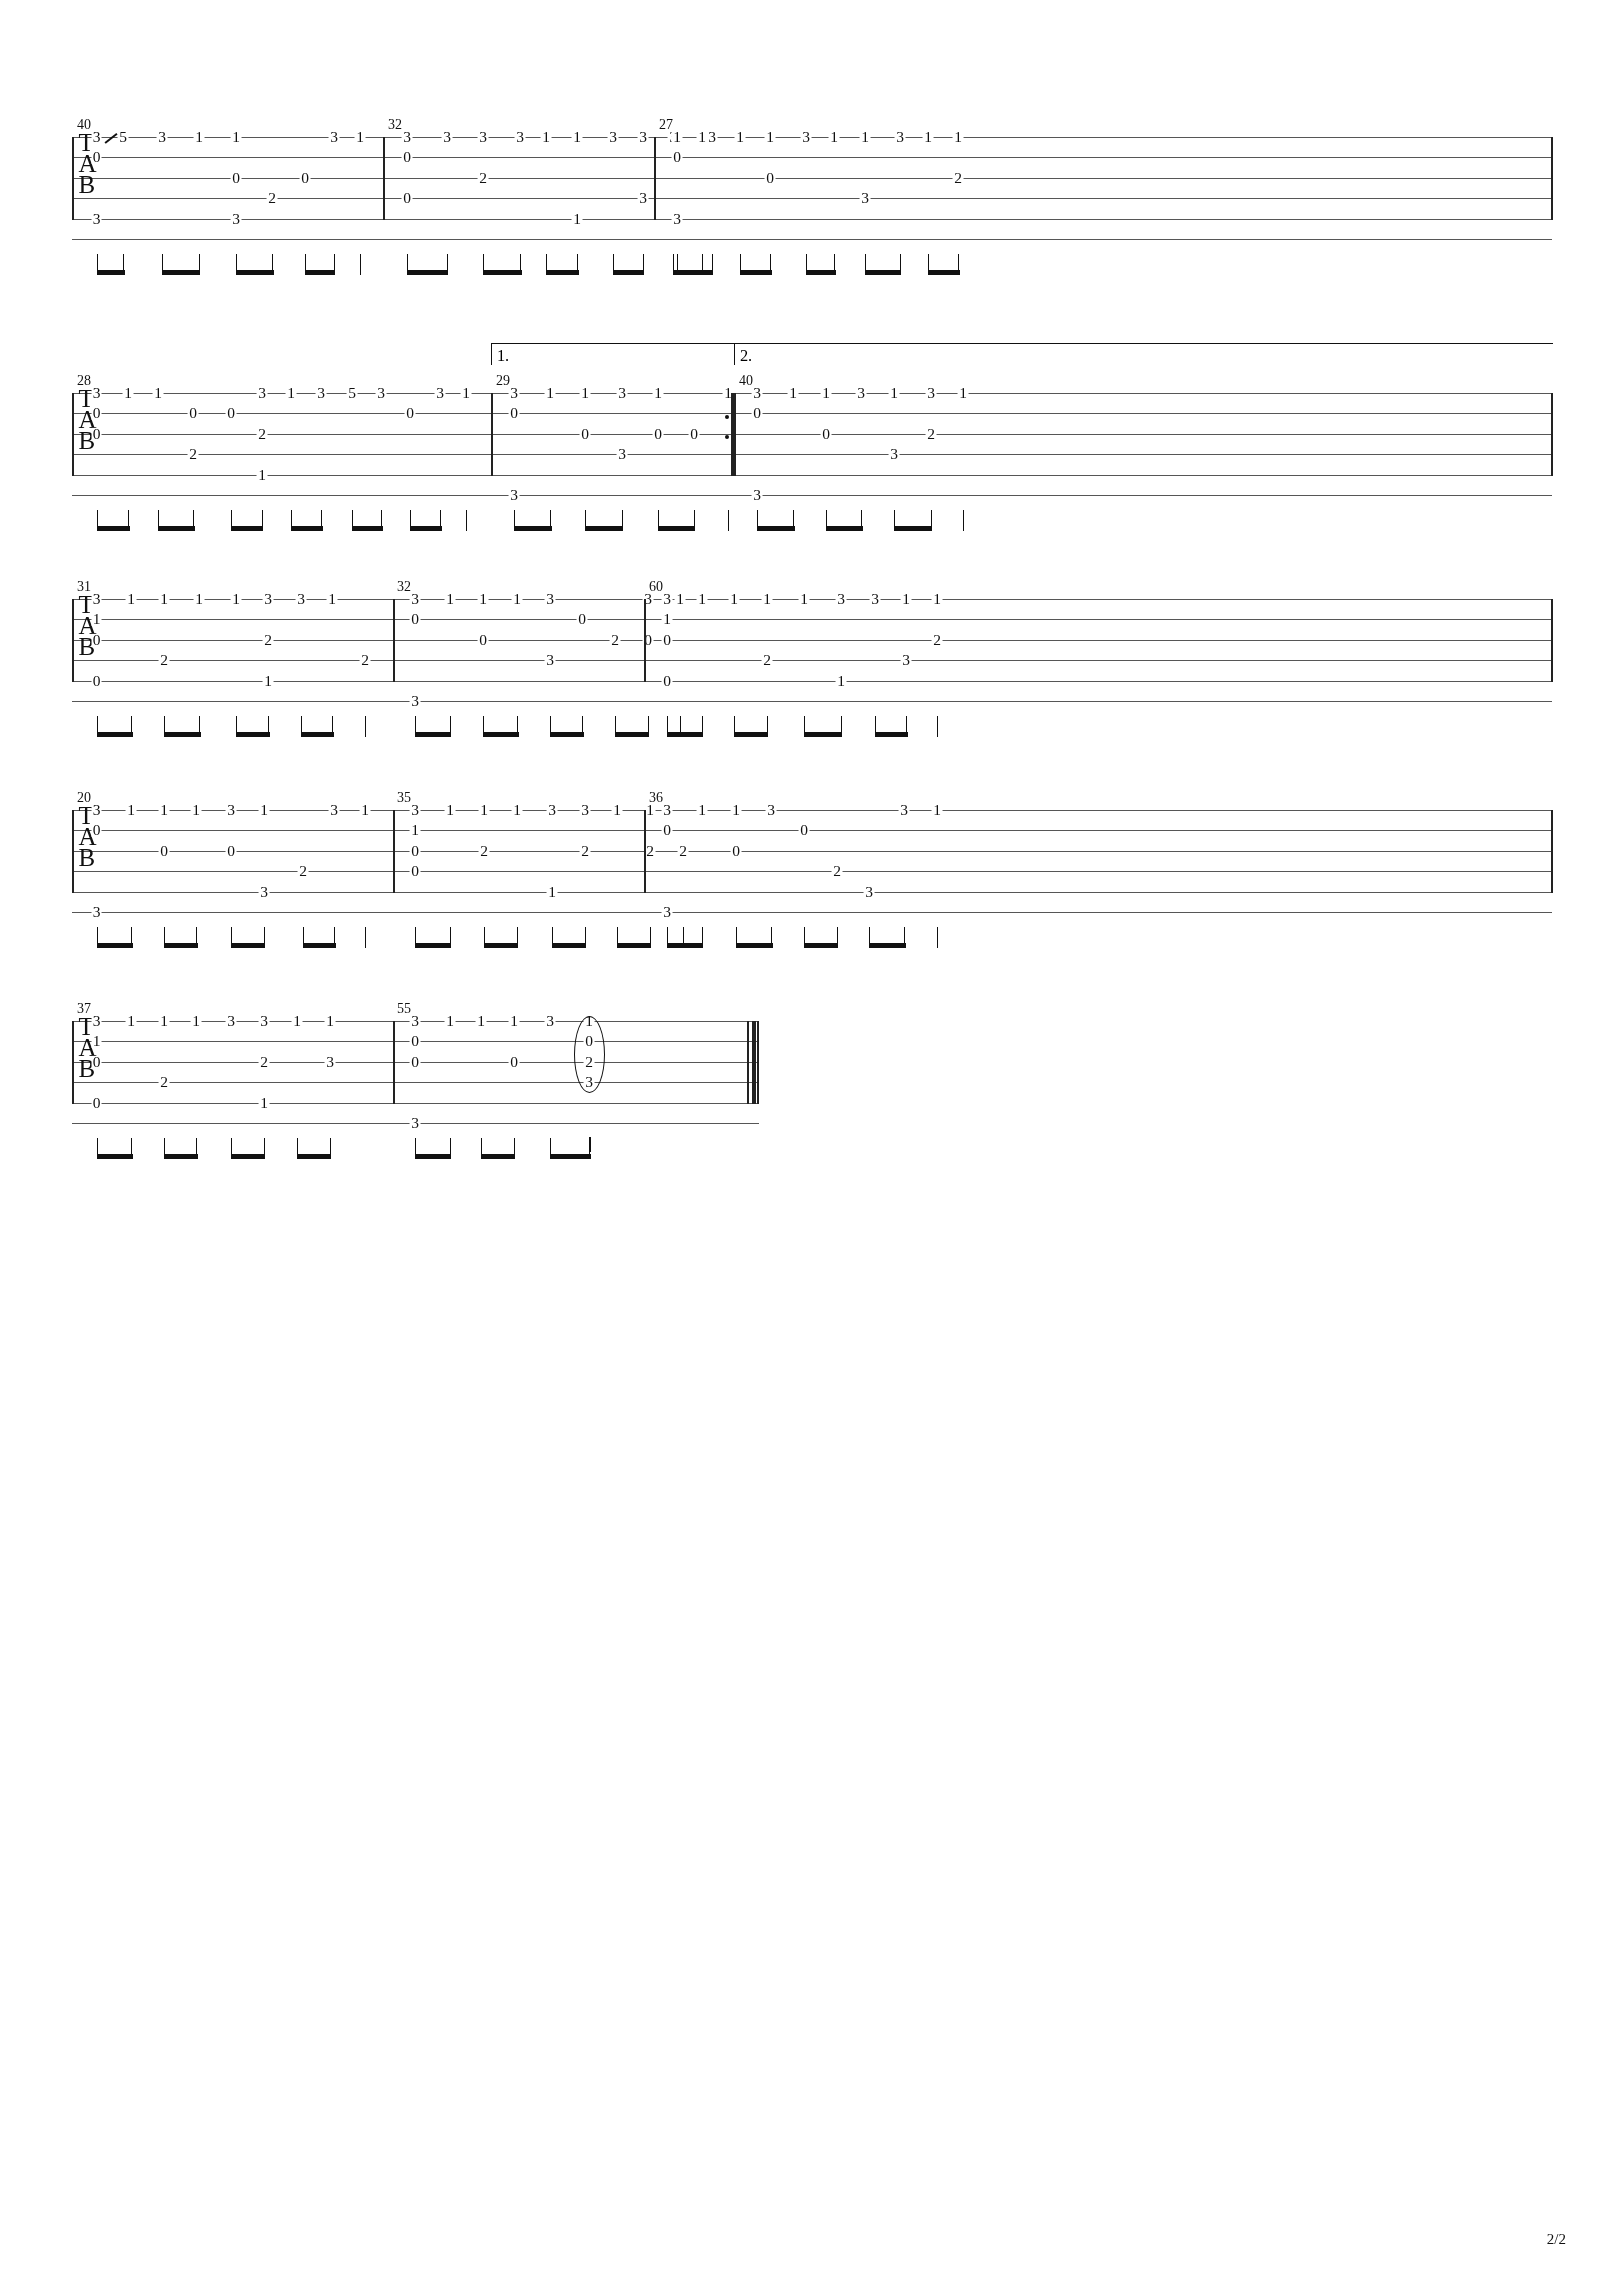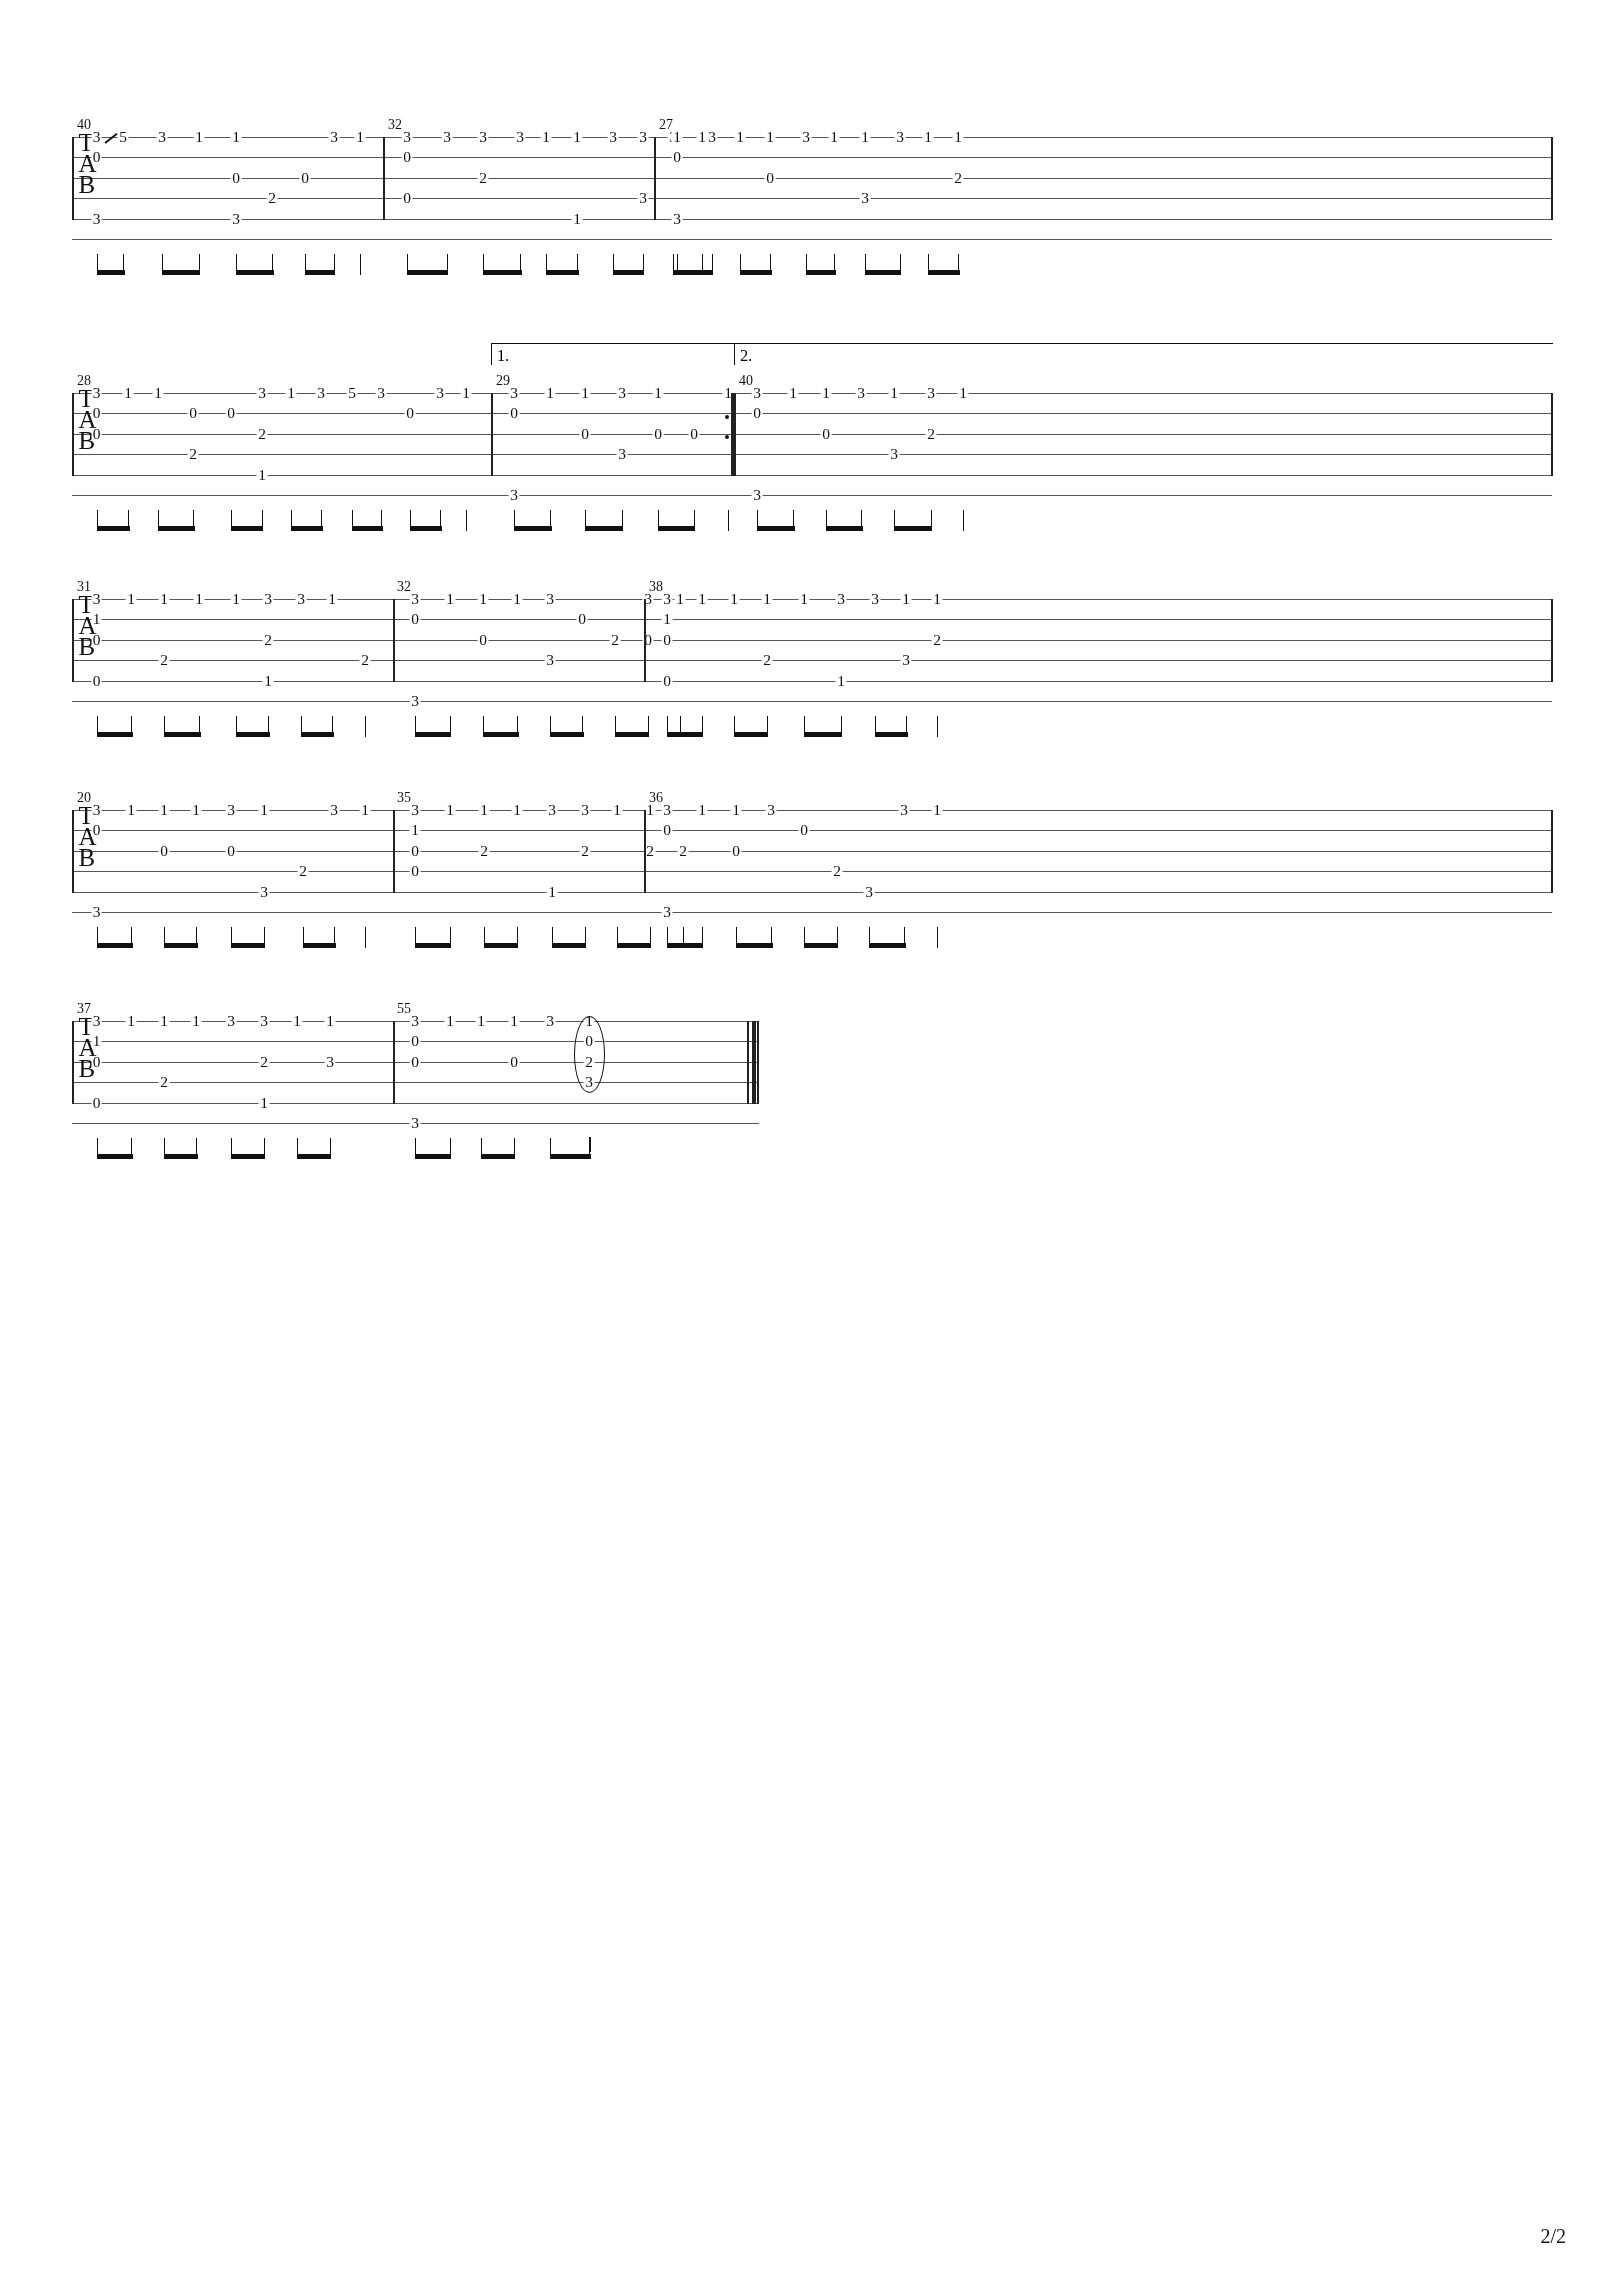--- a/index.html
+++ b/index.html
@@ -128,21 +128,21 @@
   .chord-oval {
     position: absolute;
     border: 1.6px solid #111;
     border-radius: 50%;
   }
 
   .page-num {
     position: absolute;
     right: 56px;
     bottom: 47px;
-    font-size: 20px;
+    font-size: 15px;
     font-family: "Liberation Serif", serif;
     color: #111;
   }
   .tick {
     position: absolute;
     width: 1.6px;
     background: #111;
   }
 </style>
 </head>
@@ -428,21 +428,21 @@
         <div class="stem" style="left: 478px; top: 117px; height: 21px;"></div>
         <div class="stem" style="left: 510px; top: 117px; height: 21px;"></div>
         <div class="stem" style="left: 543px; top: 117px; height: 21px;"></div>
         <div class="stem" style="left: 576px; top: 117px; height: 21px;"></div>
         <div class="stem" style="left: 608px; top: 117px; height: 21px;"></div>
         <div class="beam" style="left: 343px; width: 36px; top: 133px;"></div>
         <div class="beam" style="left: 411px; width: 36px; top: 133px;"></div>
         <div class="beam" style="left: 478px; width: 34px; top: 133px;"></div>
         <div class="beam" style="left: 543px; width: 34px; top: 133px;"></div>
         <div class="barline" style="left: 572px;"></div>
-        <div class="measure-num" style="left: 577px; top: -19.6px;">38</div>
+        <div class="measure-num" style="left: 577px; top: -19.6px;">60</div>
         <div class="note" style="left: 595px; top: 0px;">3</div>
         <div class="note" style="left: 595px; top: 20.4px;">1</div>
         <div class="note" style="left: 595px; top: 41px;">0</div>
         <div class="note" style="left: 595px; top: 82px;">0</div>
         <div class="note" style="left: 630px; top: 0px;">1</div>
         <div class="note" style="left: 662px; top: 0px;">1</div>
         <div class="note" style="left: 695px; top: 0px;">1</div>
         <div class="note" style="left: 695px; top: 61px;">2</div>
         <div class="note" style="left: 732px; top: 0px;">1</div>
         <div class="note" style="left: 769px; top: 0px;">3</div>

